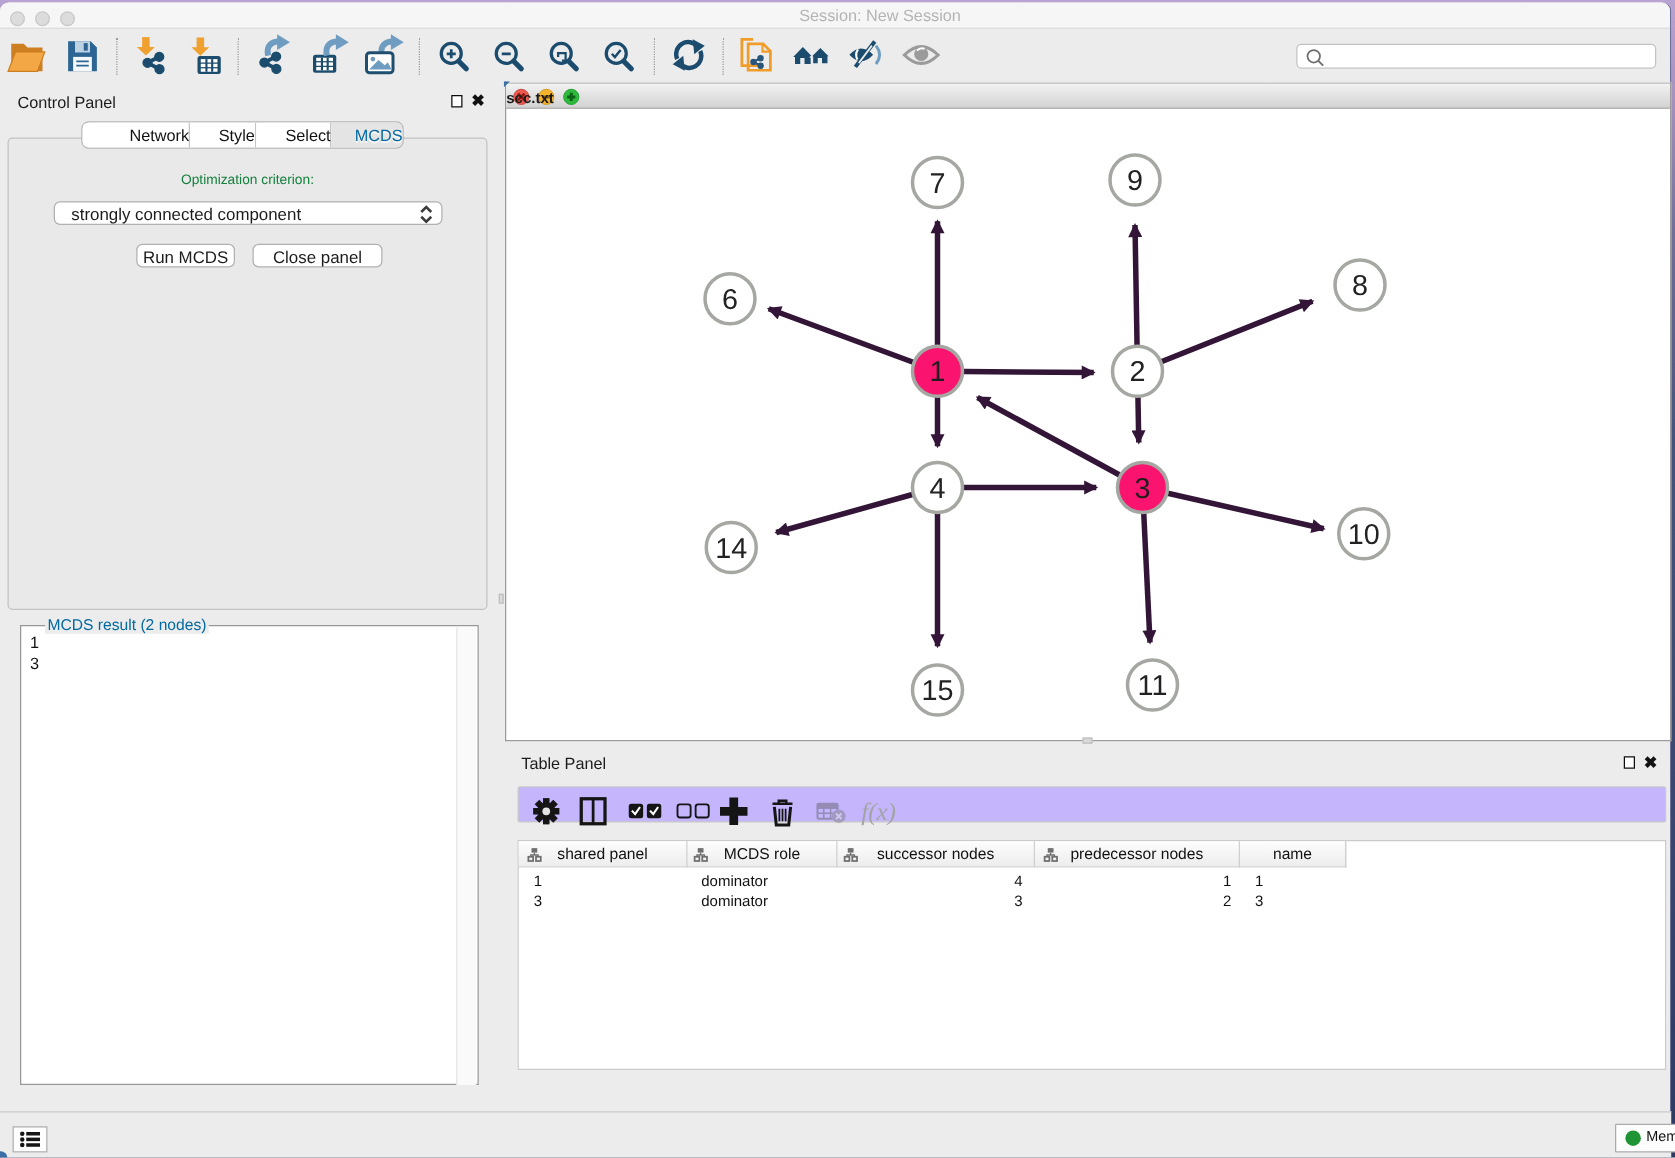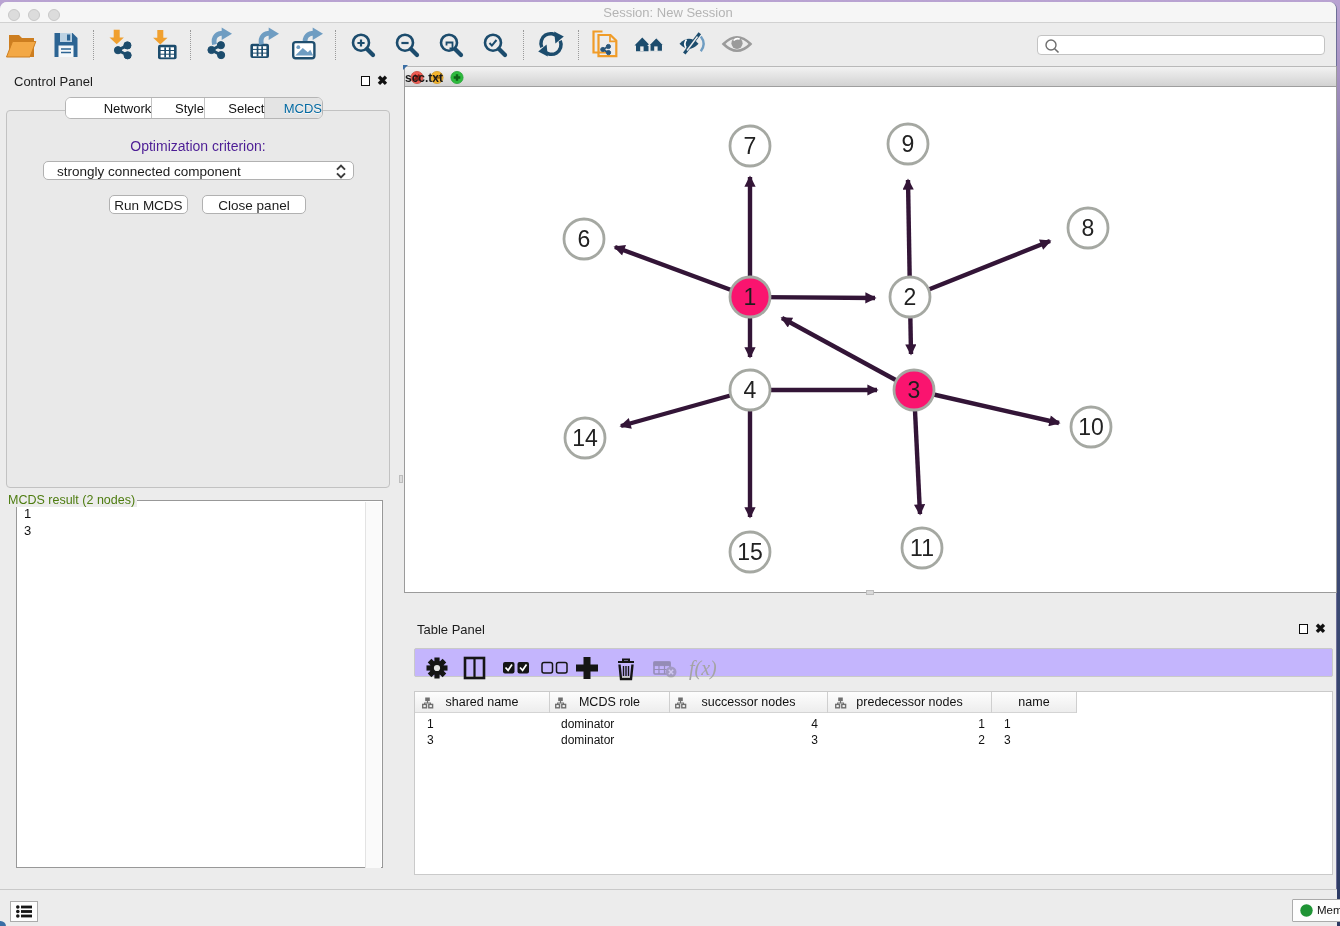--- a/index.html
+++ b/index.html
@@ -11,21 +11,21 @@
   }
   
   #win {
     position:absolute; left:0; top:2px; width:1337px; height:924px;
     background:#ececec; border-radius:7px 7px 0 0;
     border-right:1px solid #6d6f96;
   }
   
   #titlebar {
     position:absolute; left:0; top:0; width:100%; height:21px;
-    background:#f6f6f6; border-bottom:1px solid #d1d1d1; border-radius:7px 7px 0 0;
+    background:#f6f6f6; border-bottom:1px solid #d1d1d1; border-radius:7px 7px 0 0;padding-left:36px;
   }
   .tl { position:absolute; top:7px; width:12px; height:12px; border-radius:50%;
         background:#dcdcdc; border:1px solid #c8c8c8; }
   #title { position:absolute; top:3px; width:100%; text-align:center;
            font-size:13px; color:#b4b4b4; }
   
   #toolbar { position:absolute; left:0; top:22px; width:100%; height:42px; background:#ececec; }
   .sep { position:absolute; top:6px; height:30px; width:0;
          border-left:1px dotted #9a9a9a; }
   
@@ -39,43 +39,43 @@
   
   .tabgrp { position:absolute; z-index:3; display:flex; border:1px solid #b5b5b5; border-radius:6px;
             overflow:hidden; background:#fff; }
   .tab { font-size:13px; color:#111; text-align:right; padding-top:3px; height:100%;
          border-right:1px solid #c4c4c4; background:#fff; }
   .tab:last-child { border-right:none; }
   .tab.sel { background:#e4e4e4; color:#0369a1; text-shadow:0 1px 0 #fafafa; }
   #cp-inner { position:absolute; left:6px; top:44px; width:384px; height:378px;
               background:#e9e9e9; border:1px solid #c2c2c2; border-radius:4px; }
   #opt-label { position:absolute; left:0; top:27px; width:100%; text-align:center;
-               font-size:14px; color:#4c1d95; }
+               font-size:11px; color:#15803d; }
   #combo { position:absolute; left:36px; top:50px; width:311px; height:19px;
            background:#fff; border:1px solid #b1b1b1; border-radius:5px;
            font-size:13.5px; color:#1c1c1c; line-height:19px; padding-left:13px; }
   .btn { position:absolute; height:19px; background:#fff; border:1px solid #b1b1b1;
          border-radius:5px; font-size:13.5px; color:#1c1c1c; text-align:center; line-height:19px; }
   
   #fieldset { position:absolute; left:16px; top:434px; width:367px; height:368px;
               border:1px solid #989898; background:#fff; }
-  #legend { position:absolute; left:6px; top:427px; background:#ececec; padding:0 2px;
-            font-size:12.5px; color:#4d7c0f; }
+  #legend { position:absolute; left:36px; top:427px; background:#ececec; padding:0 2px;
+            font-size:12.5px; color:#0369a1; }
   #fs-scroll { position:absolute; right:1px; top:1px; width:16px; height:366px;
                background:#fafafa; border-left:1px solid #e3e3e3; }
   
   #netwin { position:absolute; left:404px; top:64px; width:933px; height:527px;
             background:#fff; border:1px solid #9b9b9b; border-top:none; }
   #nethdr { position:absolute; left:0; top:0; width:100%; height:21px;
             background:linear-gradient(#f2f2f2,#dcdcdc 70%,#d2d2d2);
             border-top:1px solid #b9b9b9; border-bottom:1px solid #9e9e9e; }
   #nettitle { position:absolute; top:4px; width:100%; text-align:left;
               font-size:12px; font-weight:bold; color:#1a1a1a; }
   
-  #tp { position:absolute; left:400px; top:612px; width:940px; height:297px; }
+  #tp { position:absolute; left:400px; top:593px; width:940px; height:297px; }
   #tp-toolbar { position:absolute; left:14px; top:34px; width:919px; height:29px;
                 background:#c4b5fd; border:1px solid #c9c9c9; border-radius:2px; }
   #tp-table { position:absolute; left:14px; top:77px; width:919px; height:184px;
               background:#fff; border:1px solid #cacaca; }
   #thead { position:absolute; left:0; top:0; width:100%; height:20px; }
   #theadbg { position:absolute; left:0; top:0; width:662px; height:21px;
            background:linear-gradient(#fdfdfd,#ededed); border-bottom:1px solid #d4d4d4; border-right:1px solid #cfcfcf; }
   .th { position:absolute; top:0; height:21px; border-right:1px solid #cfcfcf;
         font-size:12.5px; color:#111; text-align:center; line-height:21px; }
   .td { position:absolute; font-size:12px; color:#111; height:16px; line-height:16px; }
@@ -398,21 +398,21 @@
           <g id="hier" transform="translate(7,5)" fill="none" stroke="#6f6f6f" stroke-width="1.4">
             <rect x="3.2" y="0.5" width="4.6" height="3.6" fill="#6f6f6f" stroke="none"></rect>
             <rect x="0.7" y="7.4" width="3.8" height="3.4"></rect>
             <rect x="6.8" y="7.4" width="3.8" height="3.4"></rect>
             <path d="M5.5 4.1 v1.6 M2.6 7.4 v-1.4 h5.9 v1.4" stroke-width="1.1"></path>
           </g>
           <use href="#hier" x="133" y="0"></use>
           <use href="#hier" x="253" y="0"></use>
           <use href="#hier" x="413" y="0"></use>
         </svg>
-        <div class="th" style="left:0;width:135px;">shared name</div>
+        <div class="th" style="left:0;width:135px;">shared panel</div>
         <div class="th" style="left:135px;width:120px;">MCDS role</div>
         <div class="th" style="left:255px;width:158px;">successor nodes</div>
         <div class="th" style="left:413px;width:164px;">predecessor nodes</div>
         <div class="th" style="left:577px;width:85px;">name</div>
       </div>
       <div id="tbody">
         <div class="td" style="left:12px;top:24px;">1</div>
         <div class="td" style="left:146px;top:24px;">dominator</div>
         <div class="td" style="left:303px;top:24px;width:100px;text-align:right;">4</div>
         <div class="td" style="left:470px;top:24px;width:100px;text-align:right;">1</div>

